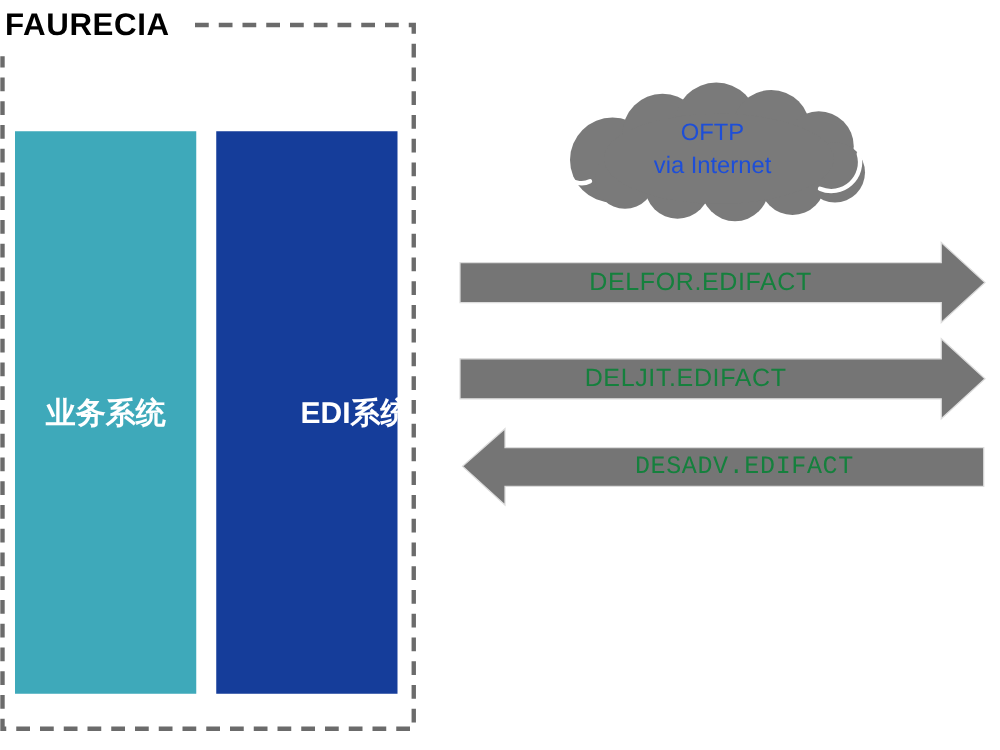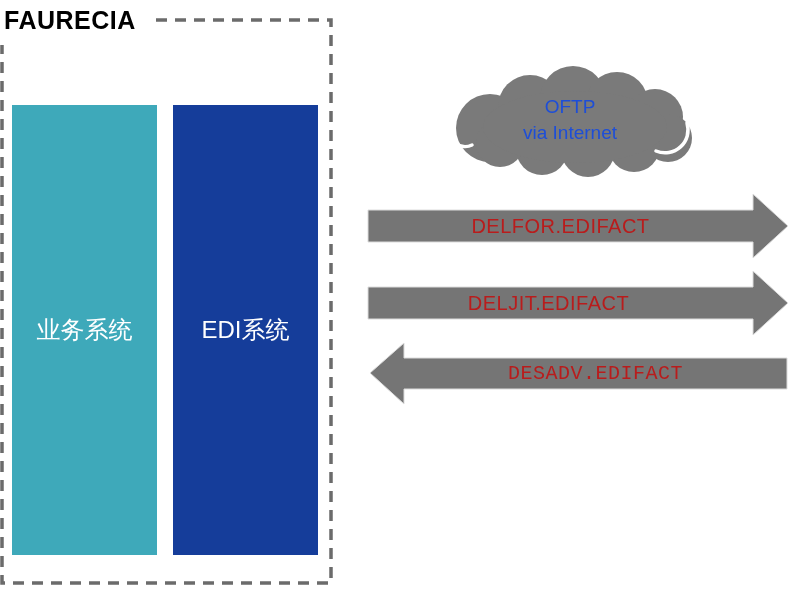--- a/index.html
+++ b/index.html
@@ -37,39 +37,40 @@
     position: absolute;
     top: 105px;
     height: 450px;
     width: 145px;
     display: flex;
     align-items: center;
     justify-content: center;
     color: #ffffff;
     font-size: 24px;
     white-space: nowrap;
+    font-weight: bold;
   }
   .system-label.business { left: 12px; }
-  .system-label.edi { left: 173px; }
+  .system-label.edi { left: 173px; padding-left: 39px; }
   .cloud-text {
     position: absolute;
     left: 440px;
     top: 94px;
     width: 260px;
     text-align: center;
     color: #1d4ed8;
     font-size: 19px;
     line-height: 26px;
   }
   .arrow-label {
     position: absolute;
     display: flex;
     align-items: center;
     justify-content: center;
-    color: #b91c1c;
+    color: #15803d;
     font-size: 20px;
     letter-spacing: 0.5px;
     white-space: nowrap;
   }
   .arrow-label.a1 { left: 368px; top: 210px; width: 385px; height: 32px; }
   .arrow-label.a2 { left: 356px; top: 287px; width: 385px; height: 32px; }
   .arrow-label.a3 { left: 404px; top: 358px; width: 383px; height: 31px; font-family: Liberation Mono, monospace; }
 </style>
 </head>
 <body>

